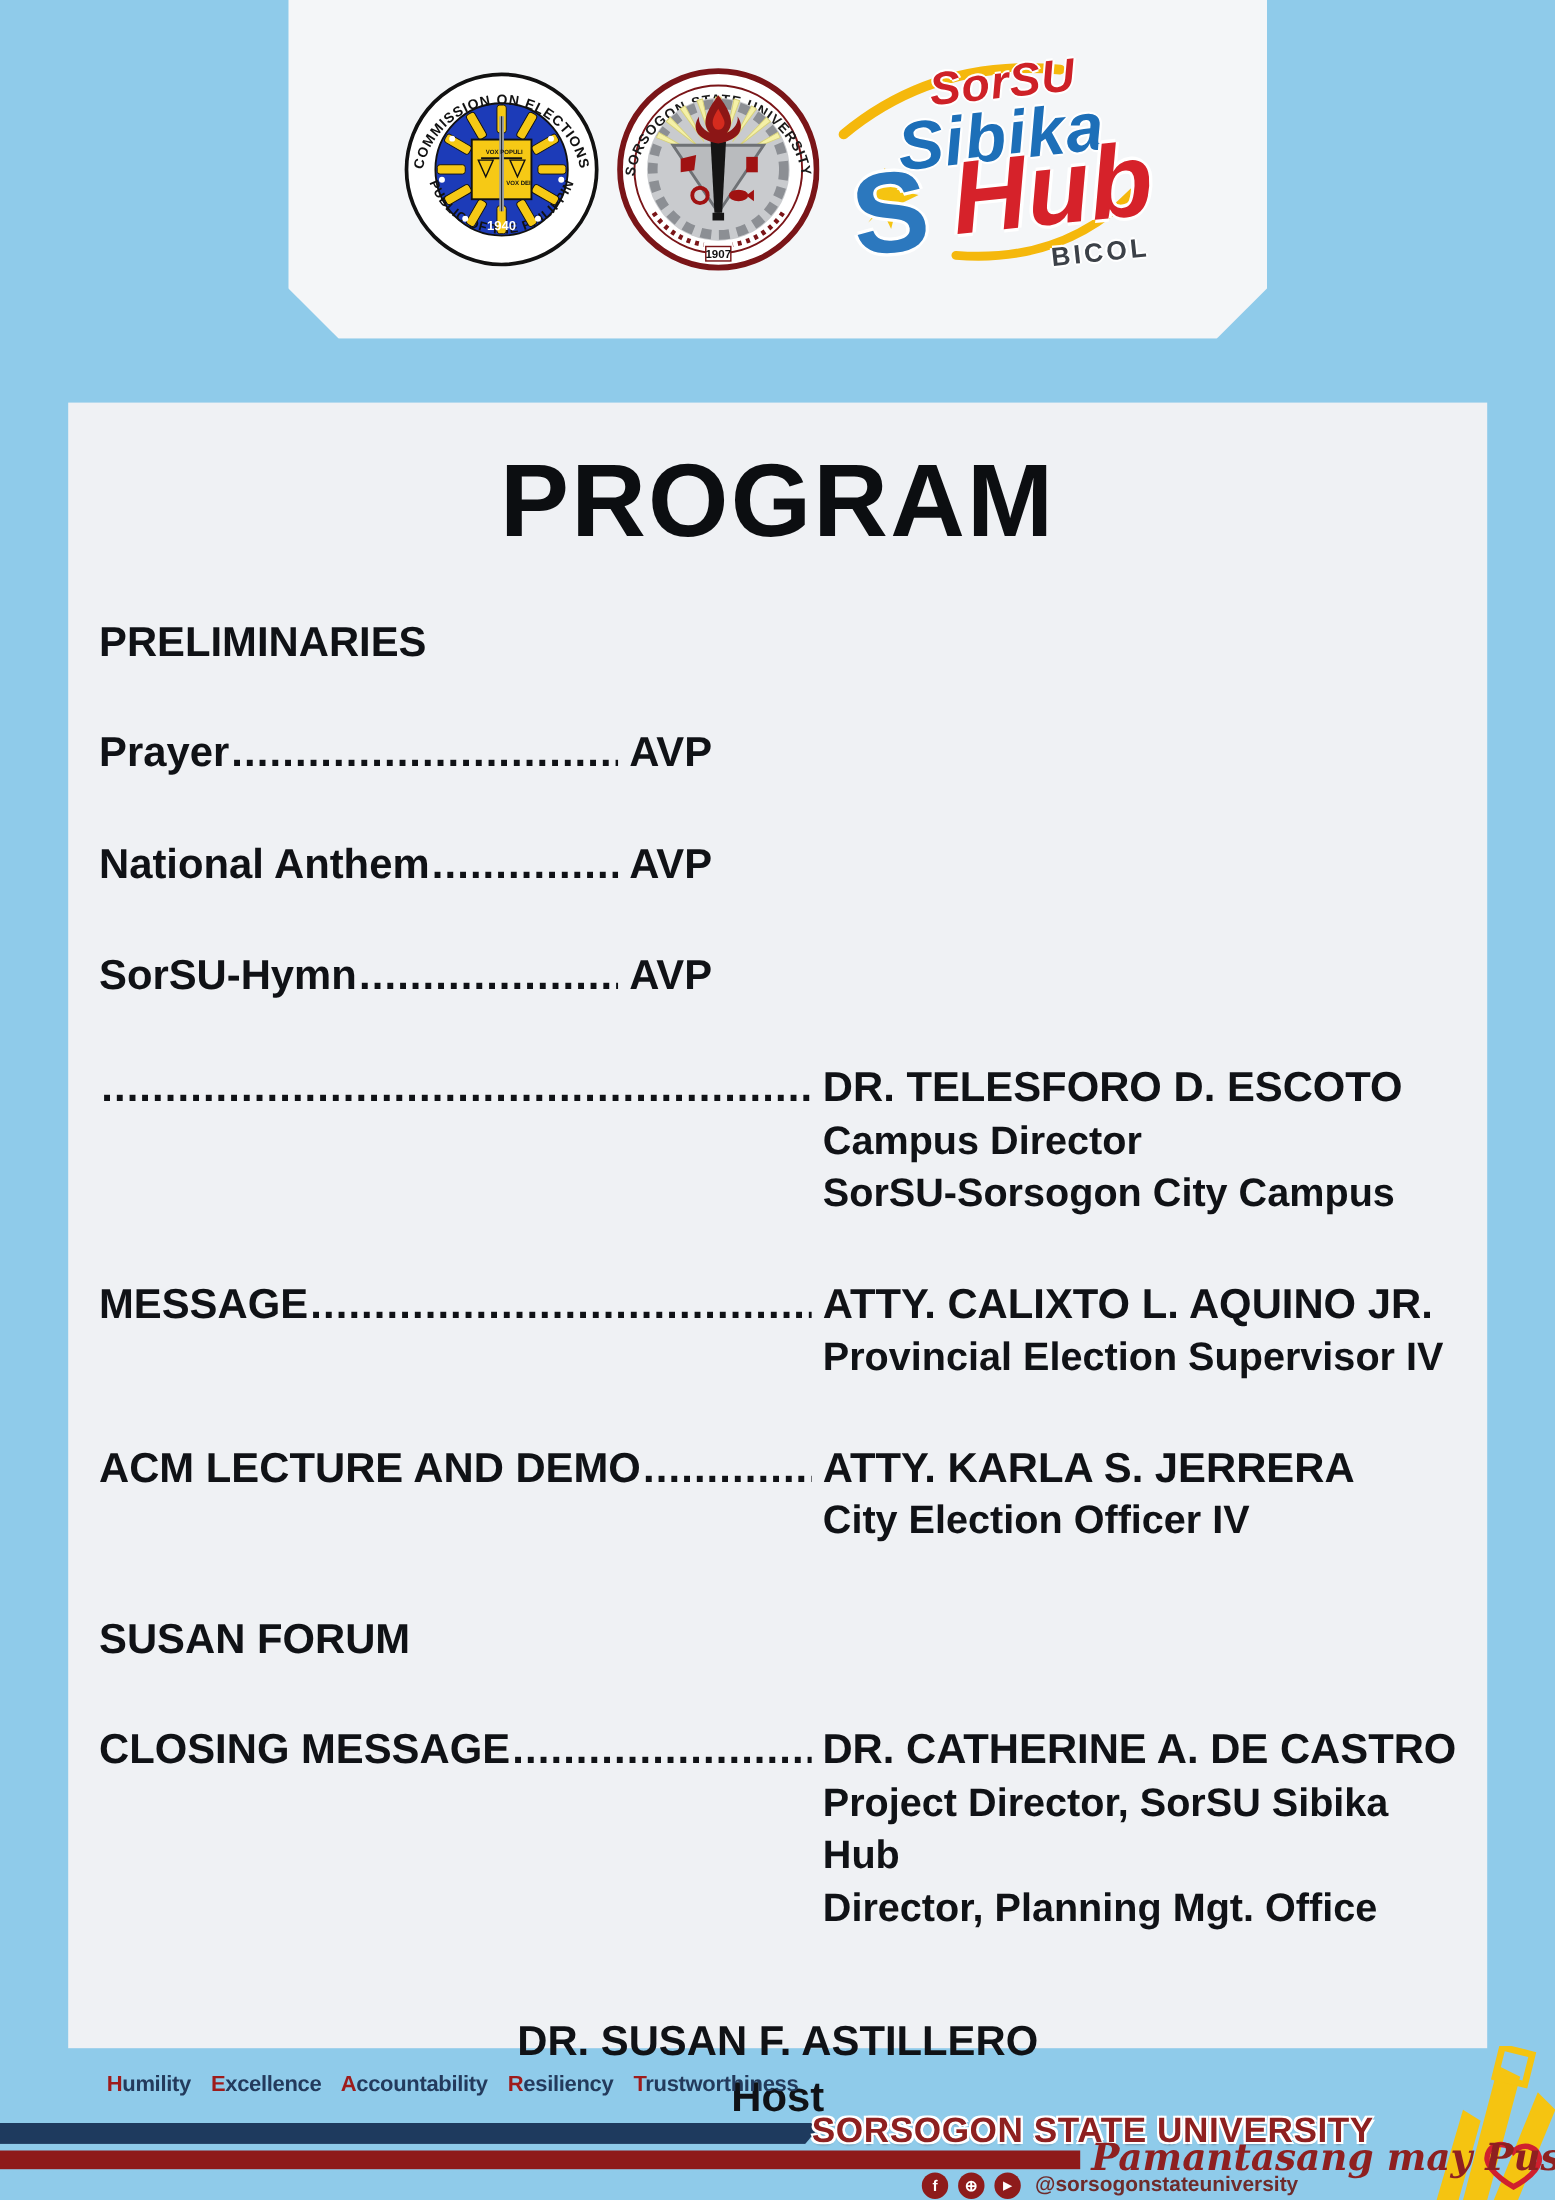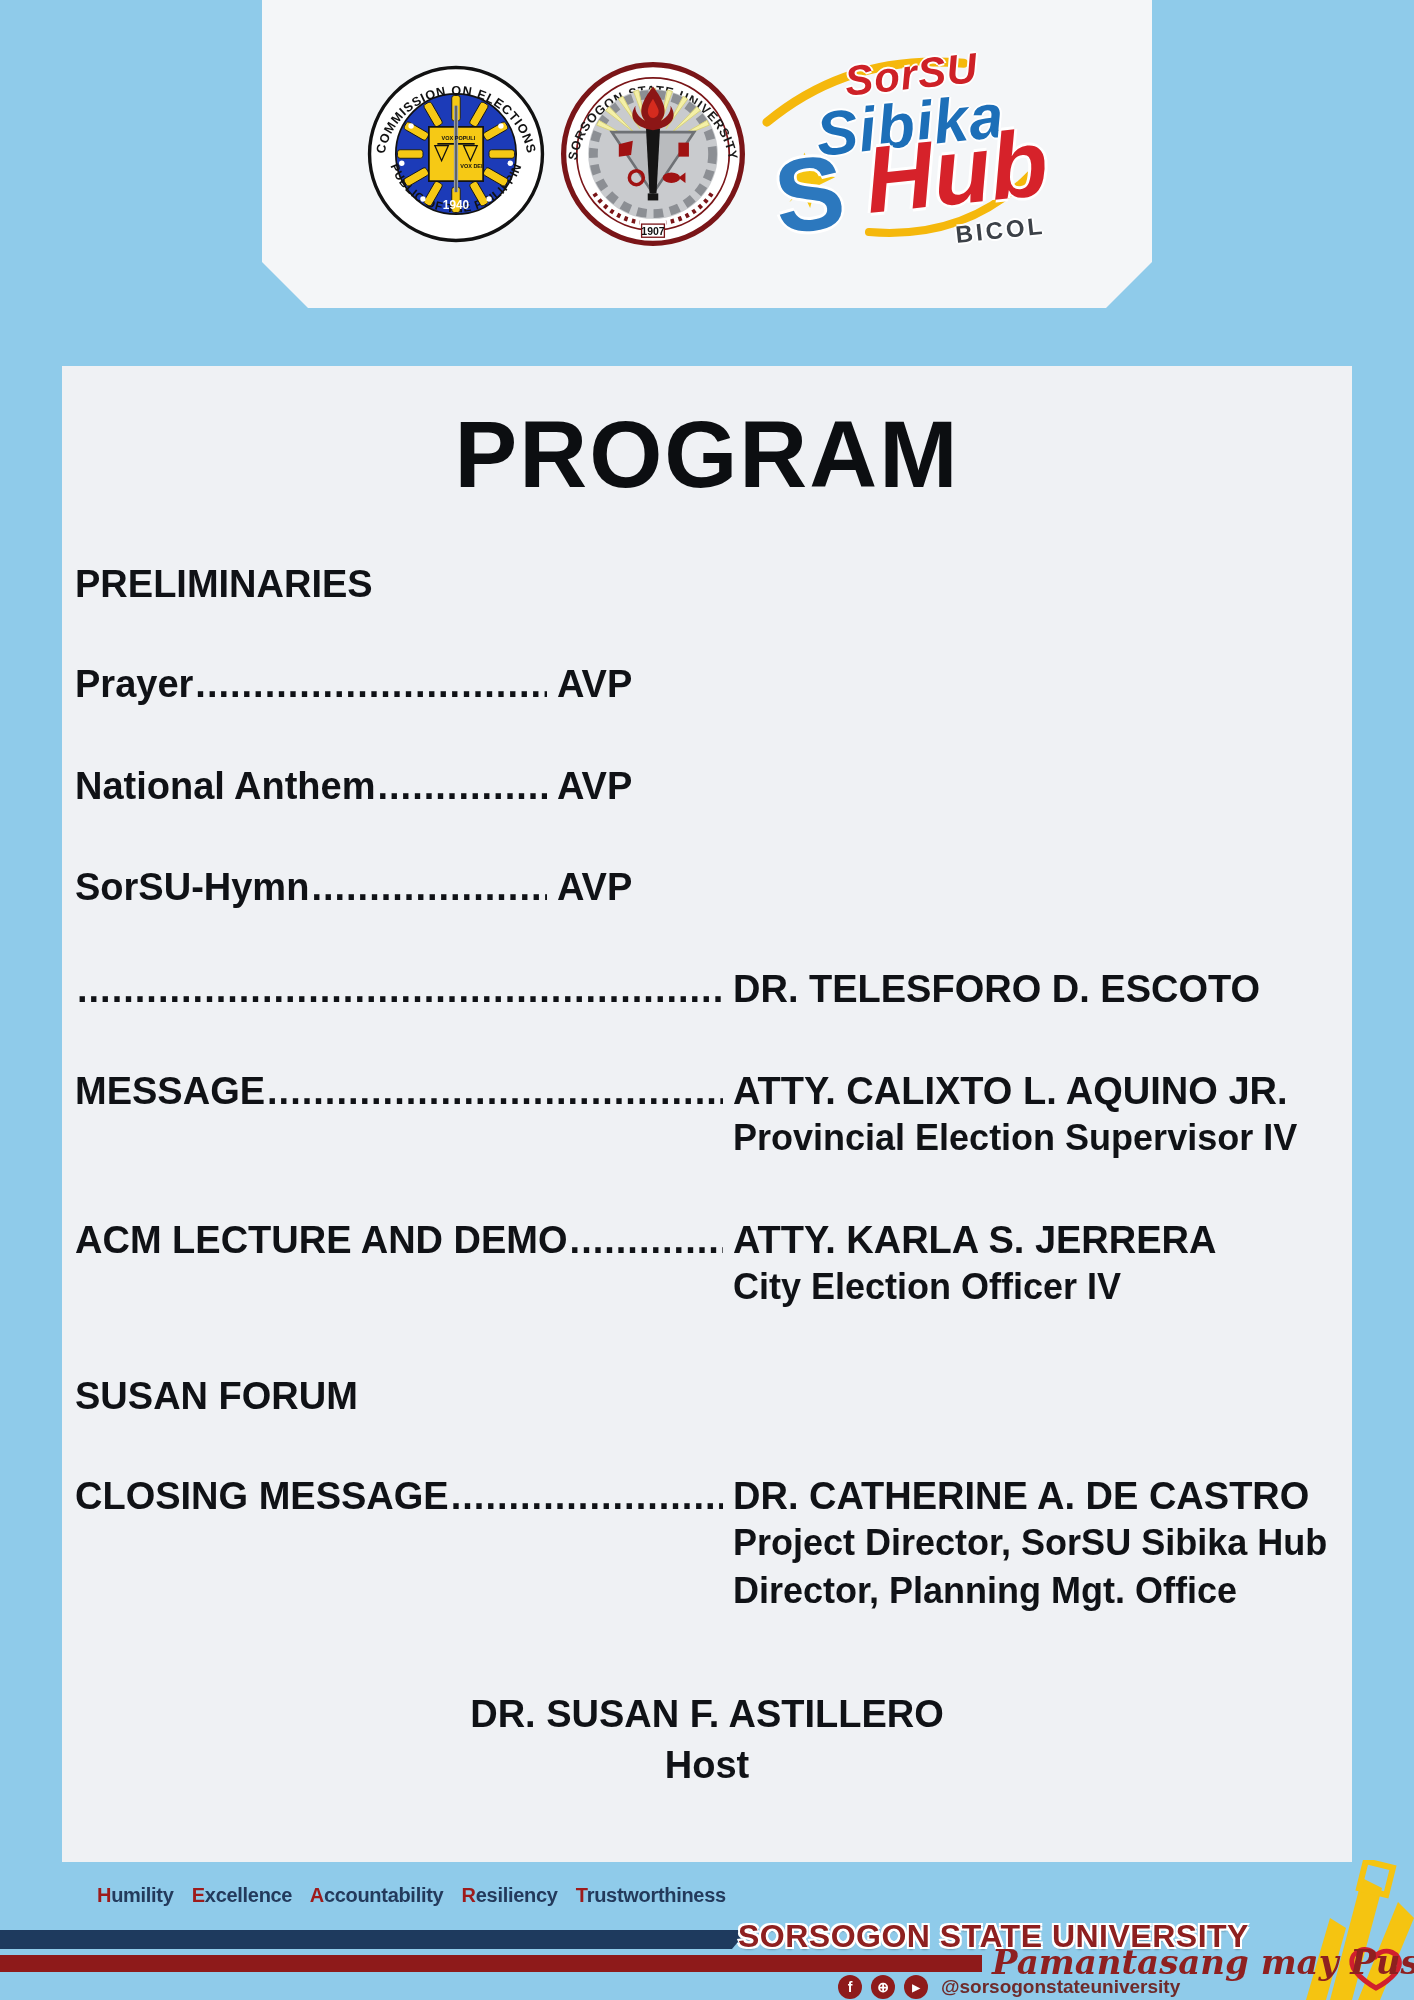--- a/index.html
+++ b/index.html
@@ -23,21 +23,21 @@
          text-shadow:-3px 0 #fff,3px 0 #fff,0 -3px #fff,0 3px #fff;}
   .sib-hub{position:absolute;left:102px;top:84px;font-size:94px;font-weight:bold;font-style:italic;
            color:#D6222A;line-height:1;
            text-shadow:-3px 0 #fff,3px 0 #fff,0 -3px #fff,0 3px #fff;}
   .sib-bicol{position:absolute;left:186px;top:180px;font-size:24px;font-weight:bold;color:#3C4148;
              letter-spacing:3px;text-shadow:-2px 0 #fff,2px 0 #fff,0 -2px #fff,0 2px #fff;}
   .sib-svg{position:absolute;inset:0;pointer-events:none;}
 
   
   .card{position:absolute;left:62px;top:366px;width:1290px;height:1496px;background:#EFF1F4;
-        box-sizing:border-box;padding:24px 13px;}
+        box-sizing:border-box;padding:24px 28px;}
   .title{margin-top:20px;text-align:center;font-size:94px;font-weight:bold;line-height:.95;
          letter-spacing:2px;color:#0C0E11;}
   .hdr{margin-top:64px;font-size:38px;font-weight:bold;}
   .prog{margin-top:56px;}
   .line{display:flex;align-items:flex-start;font-size:38px;font-weight:bold;line-height:1.2;}
   .left{display:flex;align-items:baseline;overflow:hidden;}
   .left.short{width:472px;}
   .left.long{width:648px;}
   .lbl{white-space:nowrap;}
   .dots{flex:1 1 auto;overflow:hidden;white-space:nowrap;letter-spacing:1px;margin-left:2px;}
@@ -214,20 +214,24 @@
       </div>
     </div>
 
     <div class="prog">
       <div class="line">
         <span class="left long">
           <span class="dots">........................................................................................................................................</span>
         </span>
         <span class="val">DR. TELESFORO D. ESCOTO</span>
       </div>
+      <div class="subs">
+        <div>Campus Director</div>
+        <div>SorSU-Sorsogon City Campus</div>
+      </div>
     </div>
 
     <div class="prog">
       <div class="line">
         <span class="left long">
           <span class="lbl">MESSAGE </span>
           <span class="dots">........................................................................................................................................</span>
         </span>
         <span class="val">ATTY. CALIXTO L. AQUINO JR.</span>
       </div>

